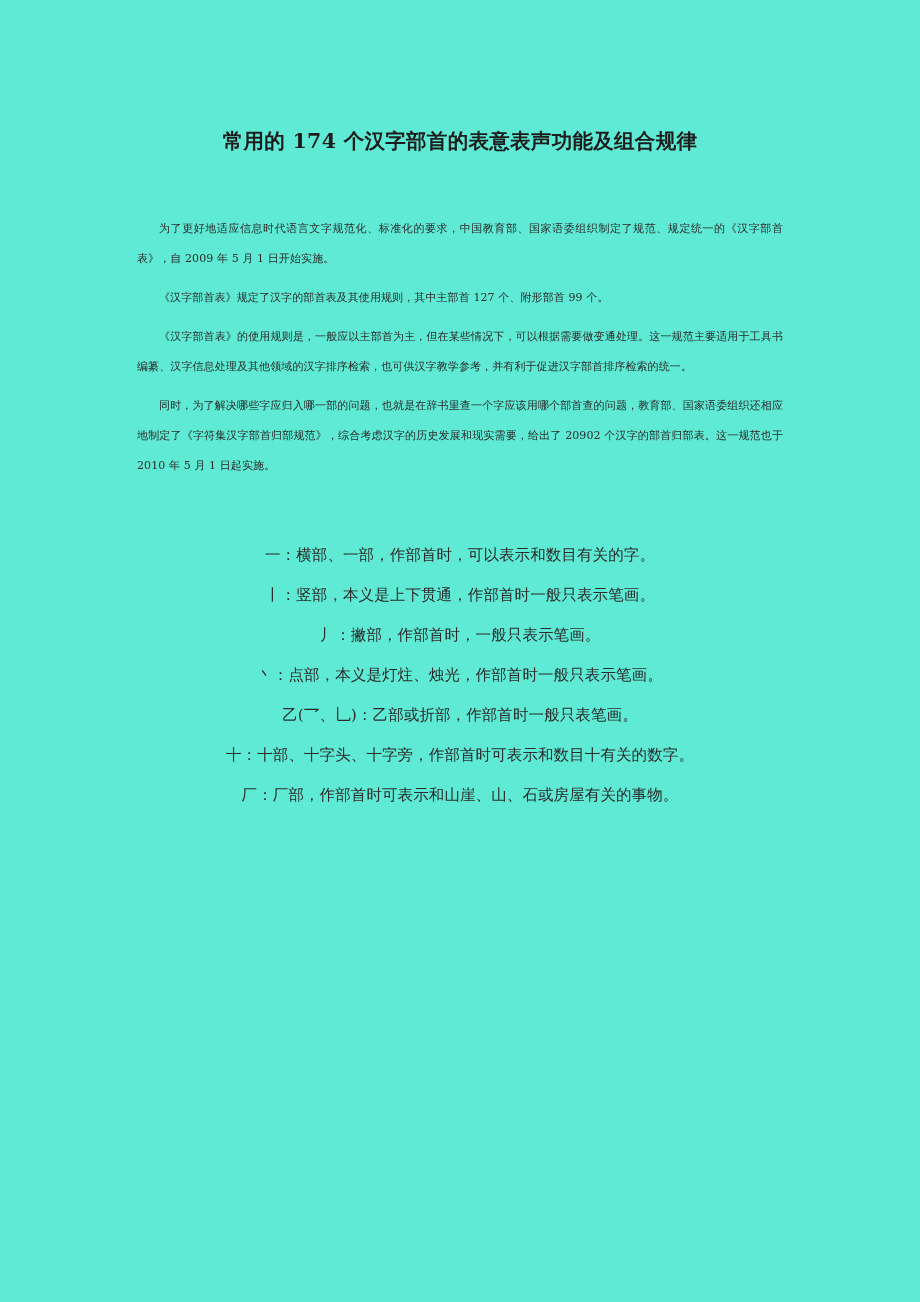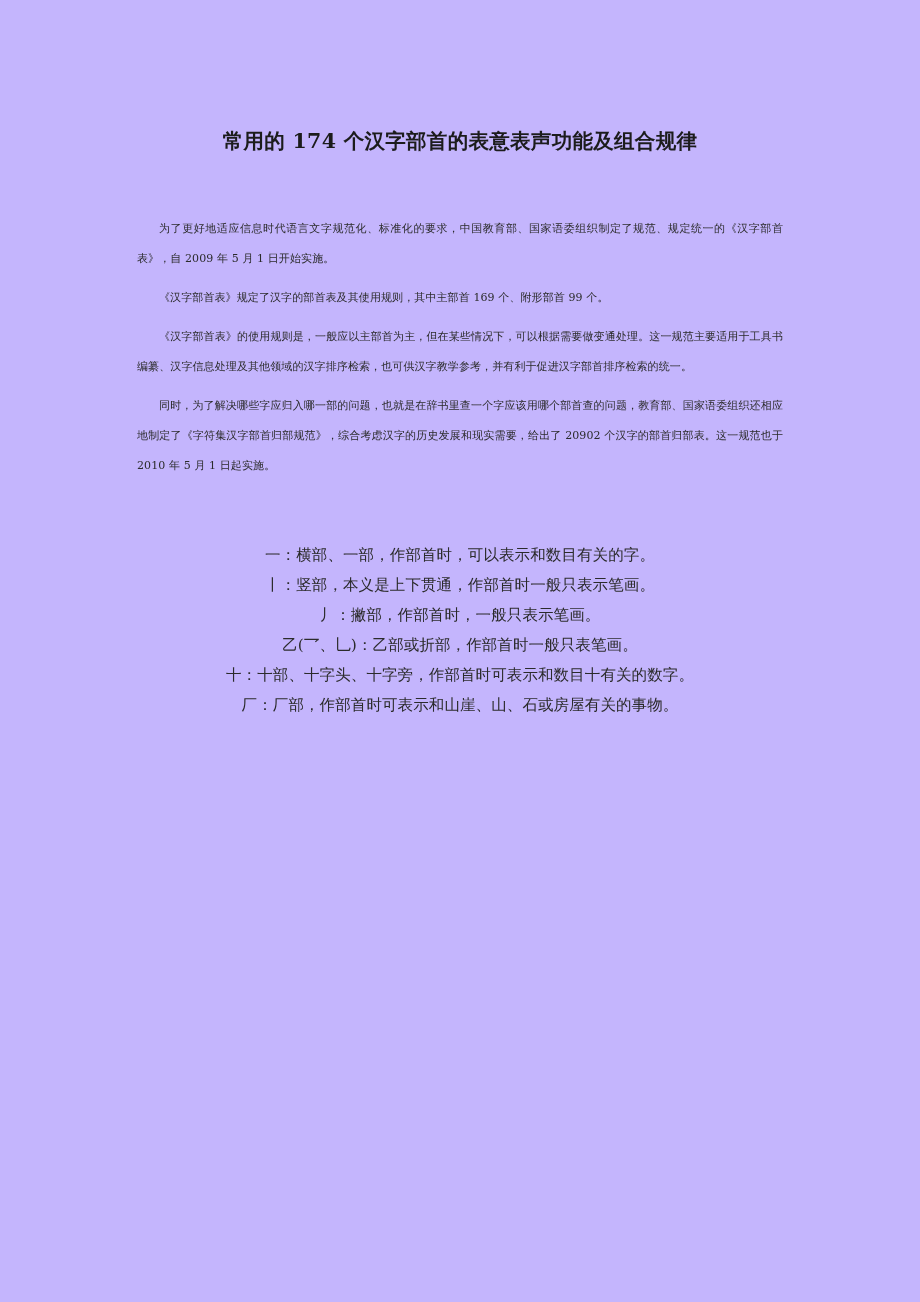--- a/index.html
+++ b/index.html
@@ -12,21 +12,21 @@
     font-family: "DejaVu Serif", "Liberation Serif", serif;
     color: #262626;
     -webkit-font-smoothing: antialiased;
   }
 
   .page {
     position: relative;
     width: 920px;
     height: 1302px;
     margin: 0 auto;
-    background: #c4b5fd;
+    background: #5eead4;
     overflow: hidden;
     box-sizing: border-box;
   }
 
   .doc-body {
     position: absolute;
     left: 137px;
     top: 0;
     width: 646px;
   }
@@ -81,40 +81,42 @@
     line-height: 30px;
     color: #2b2b2b;
     margin: 0;
     text-indent: 0;
     text-align: center;
     white-space: nowrap;
     letter-spacing: 0.1px;
   }
 
   .radical-item + .radical-item {
+    margin-top: 10px;
   }
 </style>
 </head>
 <body>
 
 <div class="page">
   <div class="doc-body">
 
     <h1 class="doc-title">常用的 174 个汉字部首的表意表声功能及组合规律</h1>
 
     <div class="para-block">
       <p class="para">为了更好地适应信息时代语言文字规范化、标准化的要求，中国教育部、国家语委组织制定了规范、规定统一的《汉字部首表》，自 2009 年 5 月 1 日开始实施。</p>
-      <p class="para">《汉字部首表》规定了汉字的部首表及其使用规则，其中主部首 169 个、附形部首 99 个。</p>
+      <p class="para">《汉字部首表》规定了汉字的部首表及其使用规则，其中主部首 127 个、附形部首 99 个。</p>
       <p class="para">《汉字部首表》的使用规则是，一般应以主部首为主，但在某些情况下，可以根据需要做变通处理。这一规范主要适用于工具书编纂、汉字信息处理及其他领域的汉字排序检索，也可供汉字教学参考，并有利于促进汉字部首排序检索的统一。</p>
       <p class="para">同时，为了解决哪些字应归入哪一部的问题，也就是在辞书里查一个字应该用哪个部首查的问题，教育部、国家语委组织还相应地制定了《字符集汉字部首归部规范》，综合考虑汉字的历史发展和现实需要，给出了 20902 个汉字的部首归部表。这一规范也于 2010 年 5 月 1 日起实施。</p>
     </div>
 
     <div class="radical-list">
       <p class="radical-item">一：横部、一部，作部首时，可以表示和数目有关的字。</p>
       <p class="radical-item">丨：竖部，本义是上下贯通，作部首时一般只表示笔画。</p>
       <p class="radical-item">丿：撇部，作部首时，一般只表示笔画。</p>
+      <p class="radical-item">丶：点部，本义是灯炷、烛光，作部首时一般只表示笔画。</p>
       <p class="radical-item">乙(乛、乚)：乙部或折部，作部首时一般只表笔画。</p>
       <p class="radical-item">十：十部、十字头、十字旁，作部首时可表示和数目十有关的数字。</p>
       <p class="radical-item">厂：厂部，作部首时可表示和山崖、山、石或房屋有关的事物。</p>
     </div>
 
   </div>
 </div>
 
 </body></html>

